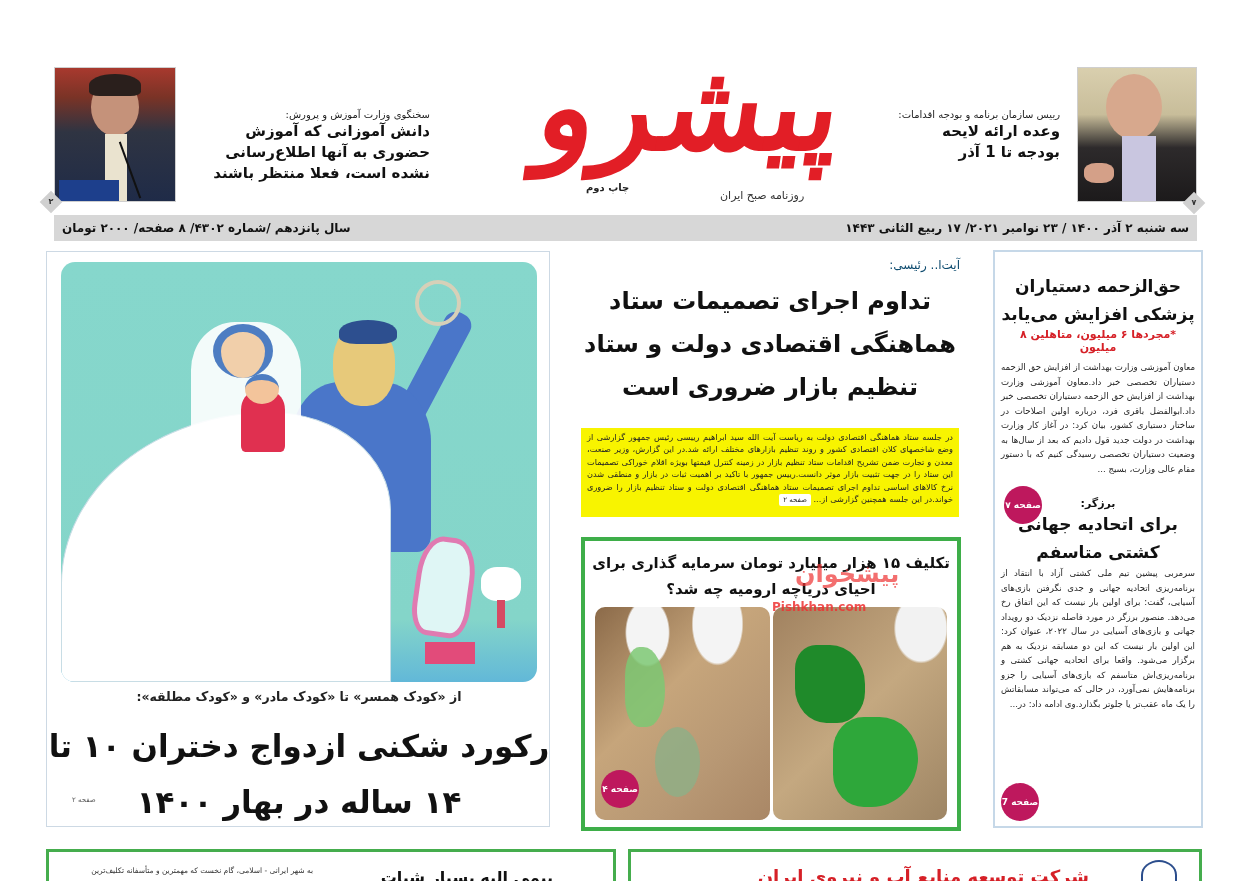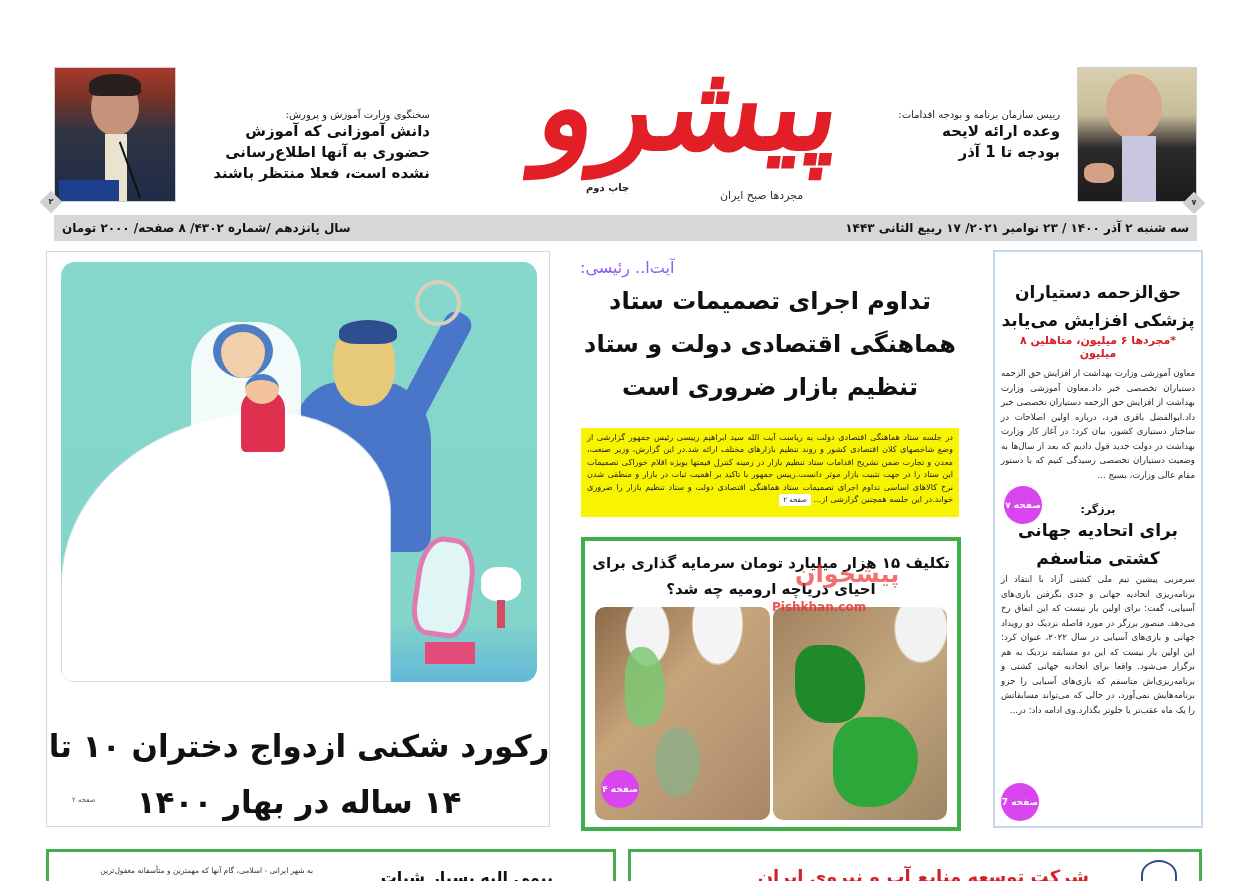--- a/index.html
+++ b/index.html
@@ -35,33 +35,33 @@
   .logo { position: absolute; left: 520px; top: 12px; width: 300px; height: 200px; }
   .logo-text { position: absolute; left: 20px; top: 20px; font-family: "DejaVu Serif", serif; font-weight: bold; font-size: 120px; color: #e21e26; line-height: 150px; letter-spacing: -6px; transform: skewX(-8deg); }
   .logo-sub { position: absolute; left: 200px; top: 177px; font-size: 11px; color: #333; }
   .logo-edition { position: absolute; left: 66px; top: 170px; font-size: 10px; font-weight: bold; color: #222; }
 
   .dateline { position: absolute; left: 54px; top: 215px; width: 1143px; height: 26px; background: #d7d7d7; display: flex; justify-content: space-between; align-items: center; padding: 0 8px; font-size: 12px; font-weight: bold; color: #111; }
 
   
   .col-right { position: absolute; left: 993px; top: 250px; width: 210px; height: 578px; border: 2px solid #c6d8e8; padding: 8px 6px; }
   .box-head { text-align: center; font-weight: bold; color: #111; }
-  .r1-head { font-size: 17px; line-height: 28px; margin-top: 18px; }
+  .r1-head { font-size: 17px; line-height: 28px; margin-top: 12px; }
   .r1-sub { font-size: 11px; font-weight: bold; color: #d62027; text-align: center; }
   .body-text { font-size: 8.6px; line-height: 14.5px; color: #222; text-align: justify; }
   .r1-text { margin-top: 6px; }
   .divider { height: 1px; background: transparent; margin: 10px 0; }
   .r2-kicker { font-size: 11px; font-weight: bold; text-align: center; margin-top: 8px; }
   .r2-head { font-size: 17px; line-height: 28px; }
-  .circle-badge { position: absolute; width: 38px; height: 38px; border-radius: 50%; background: #d946ef; color: #fff; font-size: 9px; font-weight: bold; display: flex; align-items: center; justify-content: center; }
+  .circle-badge { position: absolute; width: 38px; height: 38px; border-radius: 50%; background: #be185d; color: #fff; font-size: 9px; font-weight: bold; display: flex; align-items: center; justify-content: center; }
   .badge-r1 { left: 1004px; top: 486px; }
   .badge-r2 { left: 1001px; top: 783px; }
 
   
-  .mid-kicker { position: absolute; left: 580px; top: 258px; width: 380px; text-align: left; font-size: 16px; color: #8b5cf6; }
+  .mid-kicker { position: absolute; left: 580px; top: 258px; width: 380px; text-align: right; font-size: 12px; color: #0c4a6e; }
   .mid-head { position: absolute; left: 580px; top: 280px; width: 380px; text-align: center; font-size: 24px; font-weight: bold; line-height: 43px; color: #111; }
   .yellow-box { position: absolute; left: 581px; top: 428px; width: 378px; height: 89px; background: #f8f400; padding: 3px 6px; font-size: 8.2px; line-height: 12.4px; color: #222; text-align: justify; }
   .yellow-box .pg { display: inline-block; background: #fff; font-size: 7px; padding: 0 4px; border-radius: 2px; margin-left: 4px; }
   .green-box { position: absolute; left: 581px; top: 537px; width: 380px; height: 294px; border: 4px solid #3eae49; padding: 6px; }
   .green-head { text-align: center; font-size: 15px; font-weight: bold; line-height: 26px; color: #111; margin-top: 3px; }
   .sat-row { position: absolute; left: 10px; top: 66px; width: 352px; height: 213px; display: flex; gap: 3px; direction: ltr; }
   .sat { flex: 1; border-radius: 10px; overflow: hidden; position: relative; }
   .sat-old { background: radial-gradient(ellipse at 30% 12%, #f4f4f4 0 12%, transparent 13%), radial-gradient(ellipse at 70% 8%, #f4f4f4 0 14%, transparent 15%), linear-gradient(135deg, #8b6a49 0%, #c6a57b 40%, #b89874 70%, #a98766 100%); }
   .sat-new { background: radial-gradient(ellipse at 85% 10%, #f2f2f2 0 12%, transparent 13%), linear-gradient(135deg, #a18260 0%, #c4a880 50%, #9e8564 100%); }
   .lake-old-1 { position: absolute; left: 30px; top: 40px; width: 40px; height: 80px; border-radius: 40% 60% 50% 40%; background: #7dc873; opacity: .85; }
@@ -117,21 +117,21 @@
     </div>
 
   <div class="teaser teaser-right">
     <div class="kicker">رییس سازمان برنامه و بودجه اقدامات:</div>
     <div class="headline">وعده ارائه لایحه بودجه تا 1 آذر</div>
   </div>
 
   <div class="logo">
     <div class="logo-text">پیشرو</div>
     <div class="logo-edition">چاپ دوم</div>
-    <div class="logo-sub">مجردها صبح ایران</div>
+    <div class="logo-sub">روزنامه صبح ایران</div>
   </div>
 
   <div class="teaser teaser-left">
     <div class="kicker">سخنگوی وزارت آموزش و پرورش:</div>
     <div class="headline">دانش آموزانی که آموزش حضوری به آنها اطلاع‌رسانی نشده است، فعلا منتظر باشند</div>
   </div>
 
   <div class="photo-box photo-left">
     <div class="face"></div>
     <div class="hair"></div>
@@ -199,24 +199,25 @@
     <div class="gown"></div>
     <div class="veil"></div>
     <div class="bride-head"></div>
     <div class="child"></div>
     <div class="child-head"></div>
     <div class="mirror"></div>
     <div class="lamp"></div>
     <div class="lamp-stand"></div>
     <div class="jewel-box"></div>
   </div>
+  <div class="left-kicker">از «کودک همسر» تا «کودک مادر» و «کودک مطلقه»:</div>
   <div class="left-head">رکورد شکنی ازدواج دختران ۱۰ تا ۱۴ ساله در بهار ۱۴۰۰</div>
   <div class="left-pg">صفحه ۲</div>
 </div>
 
 <div class="bottom-box bottom-left">
-  <div class="small">به شهر ایرانی - اسلامی، گام آنها که مهمترین و متأسفانه مغفول‌ترین</div>
+  <div class="small">به شهر ایرانی - اسلامی، گام نخست که مهمترین و متأسفانه تکلیف‌ترین</div>
   <div class="big">بیمی الیه بسیار شبات</div>
 </div>
 <div class="bottom-box bottom-right">
   <div class="emblem"></div>
   <div class="big">شرکت توسعه منابع آب و نیروی ایران</div>
 </div>
 
 </body></html>

